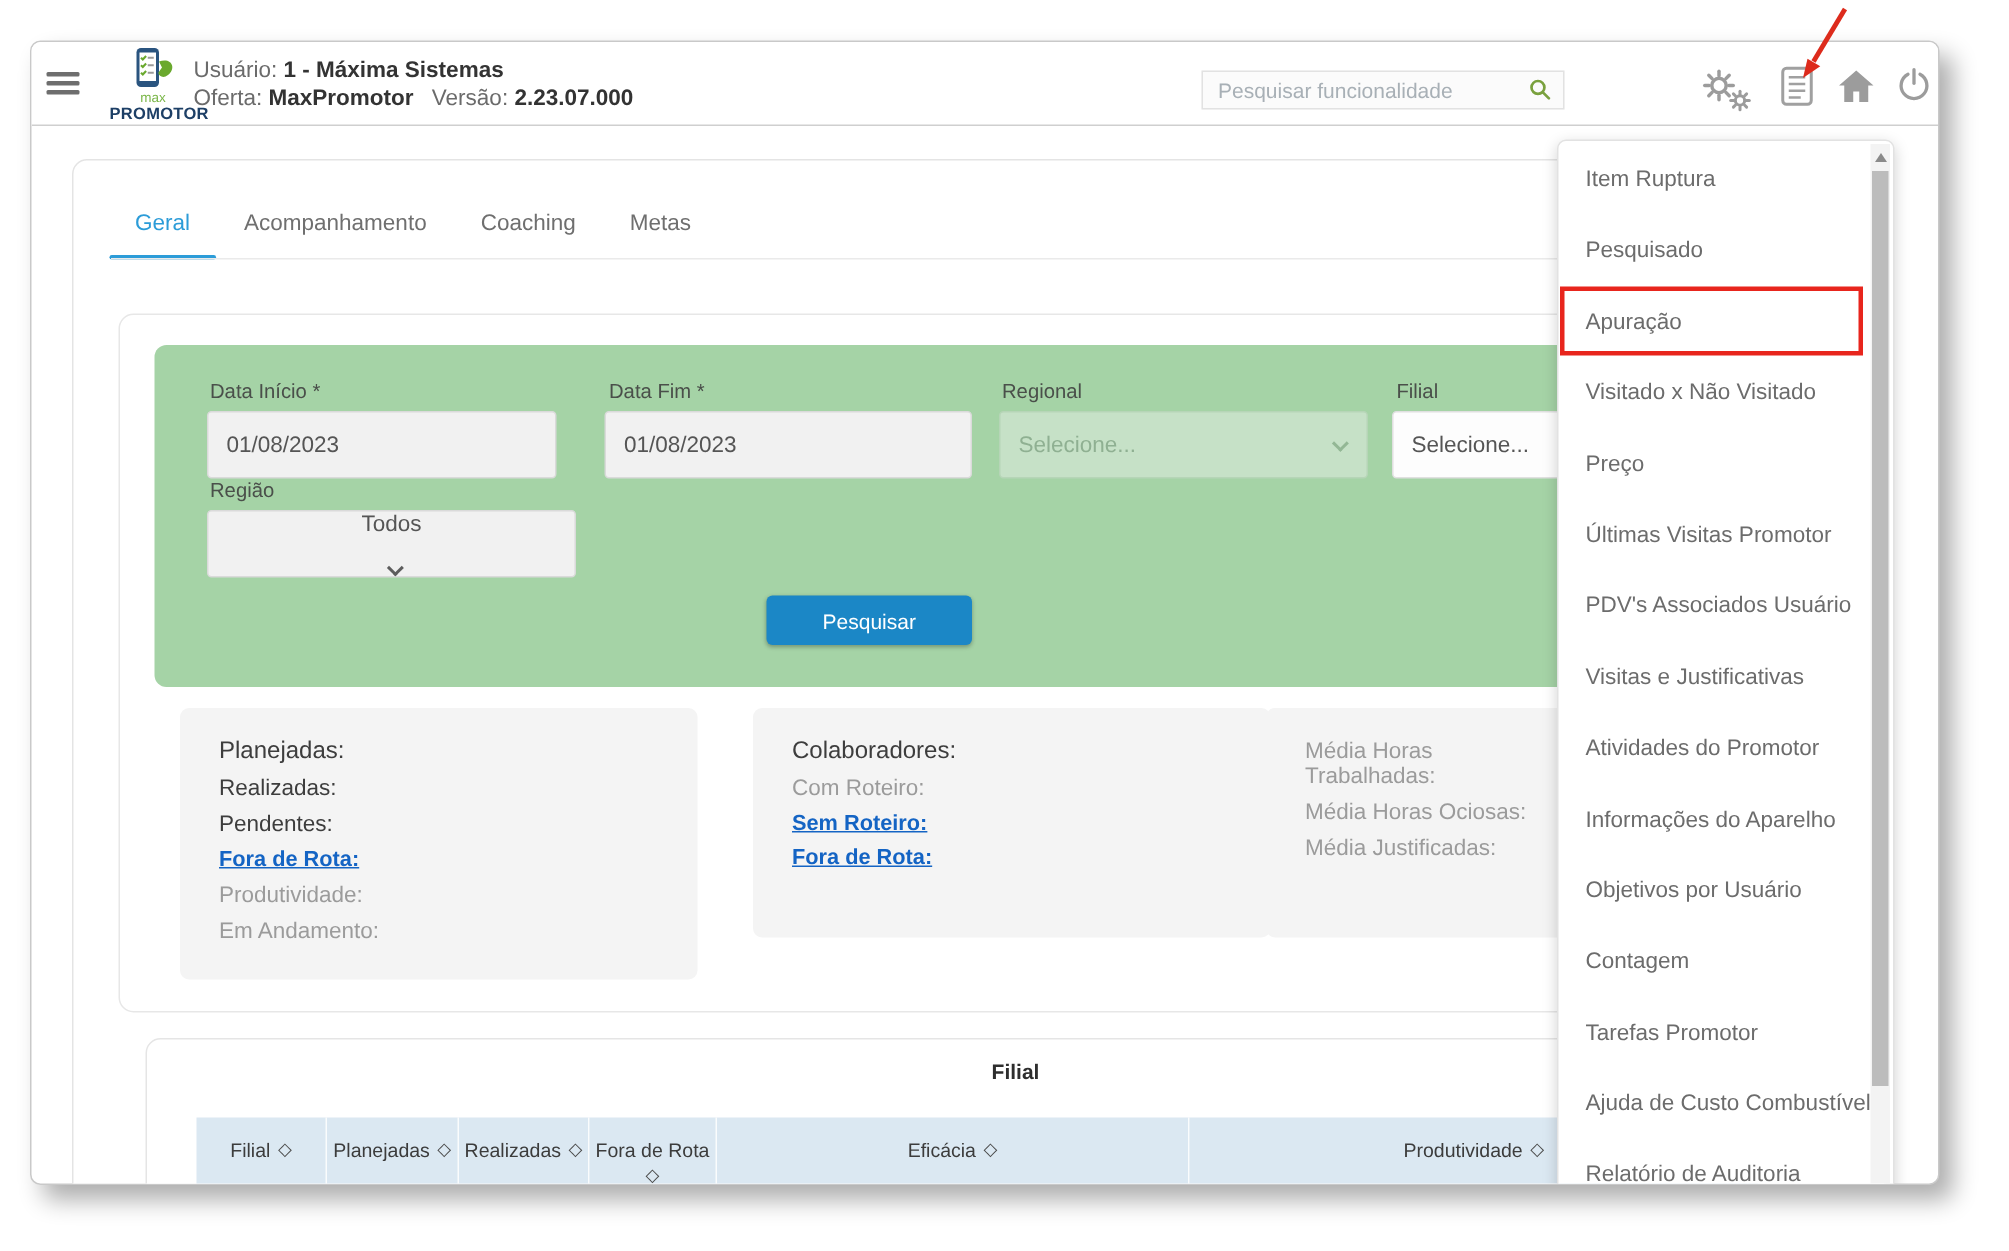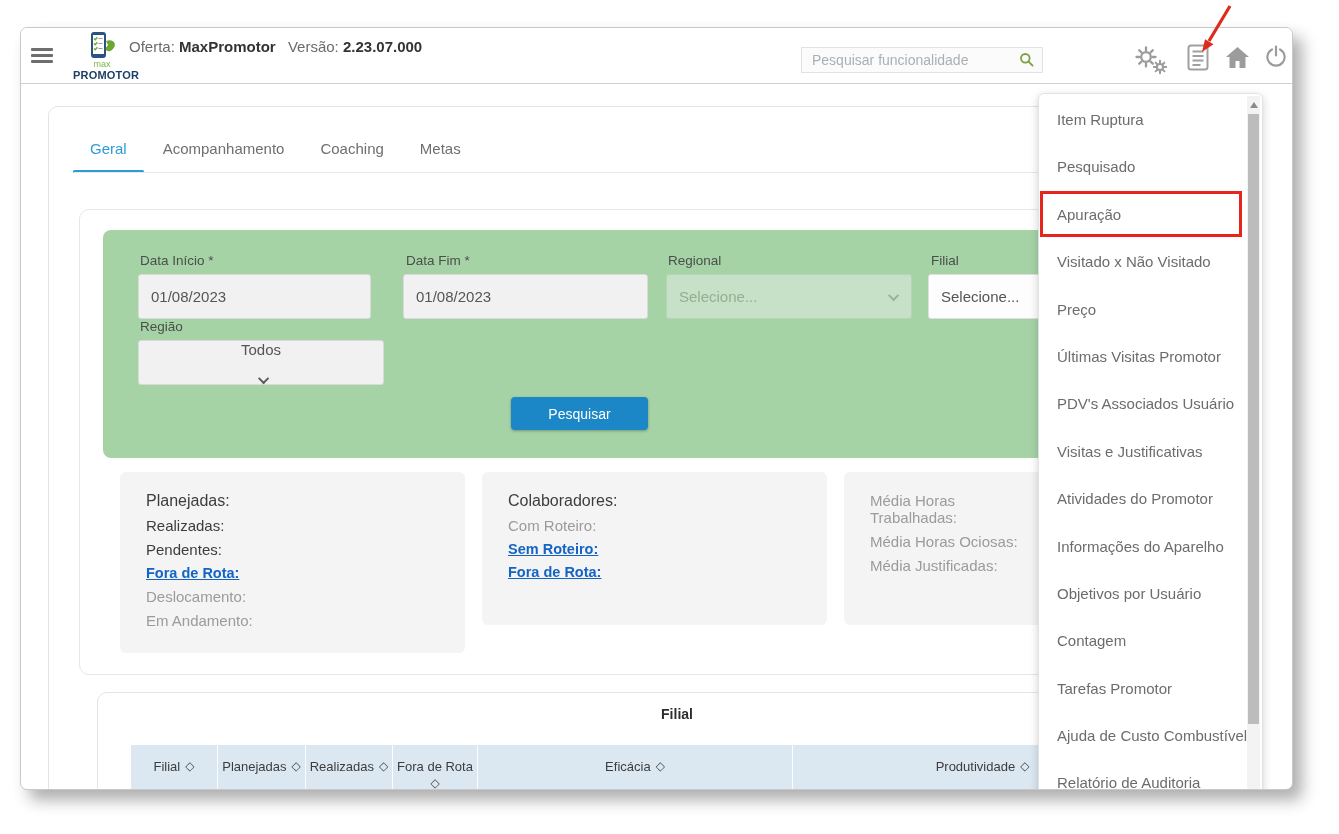--- a/index.html
+++ b/index.html
@@ -116,20 +116,22 @@
         <line x1="14.5" y1="11.5" x2="18.5" y2="11.5" stroke="#9a9a9a" stroke-width="1.2"></line>
         <path d="M10 16.5 l1.2 1.2 l2.2 -2.4" stroke="#6aa92e" stroke-width="1.4" fill="none"></path>
         <line x1="14.5" y1="16.5" x2="18.5" y2="16.5" stroke="#9a9a9a" stroke-width="1.2"></line>
         <path d="M22 9 C 30 6, 34 13, 28 18 C 25 20.5, 22 19, 21.5 16.5 L 24 13 Z" fill="#6aa92e"></path>
       </svg>
       <span class="max">max</span>
       <span class="promotor">PROMOTOR</span>
     </div>
 
     <div class="userinfo">
+      <div><span>Usuário:</span>
+        <b>1 - Máxima Sistemas</b></div>
       <div><span>Oferta:</span>
         <b>MaxPromotor</b><span class="sep"></span>
         <span>Versão:</span>
         <b>2.23.07.000</b></div>
     </div>
 
     <div class="search">
       <input type="text" placeholder="Pesquisar funcionalidade" style="">
       <svg class="sicon" viewBox="0 0 16 16">
         <circle cx="6.3" cy="6.3" r="4.3" fill="none" stroke="#7aa13e" stroke-width="1.8"></circle>
@@ -217,25 +219,25 @@
 
         <button class="btn primary" style="left:408px;top:167px;">Pesquisar</button>
       </div>
     </div>
 
     <div class="stat" style="left:71px;top:365px;width:345px;height:181px;">
       <p class="s-head">Planejadas:</p>
       <p class="s-dark">Realizadas:</p>
       <p class="s-dark">Pendentes:</p>
       <p class="s-link">Fora de Rota:</p>
-      <p class="s-muted">Deslocamento:</p>
+      <p class="s-muted">Produtividade:</p>
       <p class="s-muted">Em Andamento:</p>
     </div>
 
-    <div class="stat" style="left:433px;top:365px;width:345px;height:153px;">
+    <div class="stat" style="left:453px;top:365px;width:345px;height:153px;">
       <p class="s-head">Colaboradores:</p>
       <p class="s-muted">Com Roteiro:</p>
       <p class="s-link">Sem Roteiro:</p>
       <p class="s-link">Fora de Rota:</p>
     </div>
 
     <div class="stat" style="left:795px;top:365px;width:206px;height:153px;padding-right:18px;">
       <p class="s-muted">Média Horas Trabalhadas:</p>
       <p class="s-muted">Média Horas Ociosas:</p>
       <p class="s-muted">Média Justificadas:</p>

